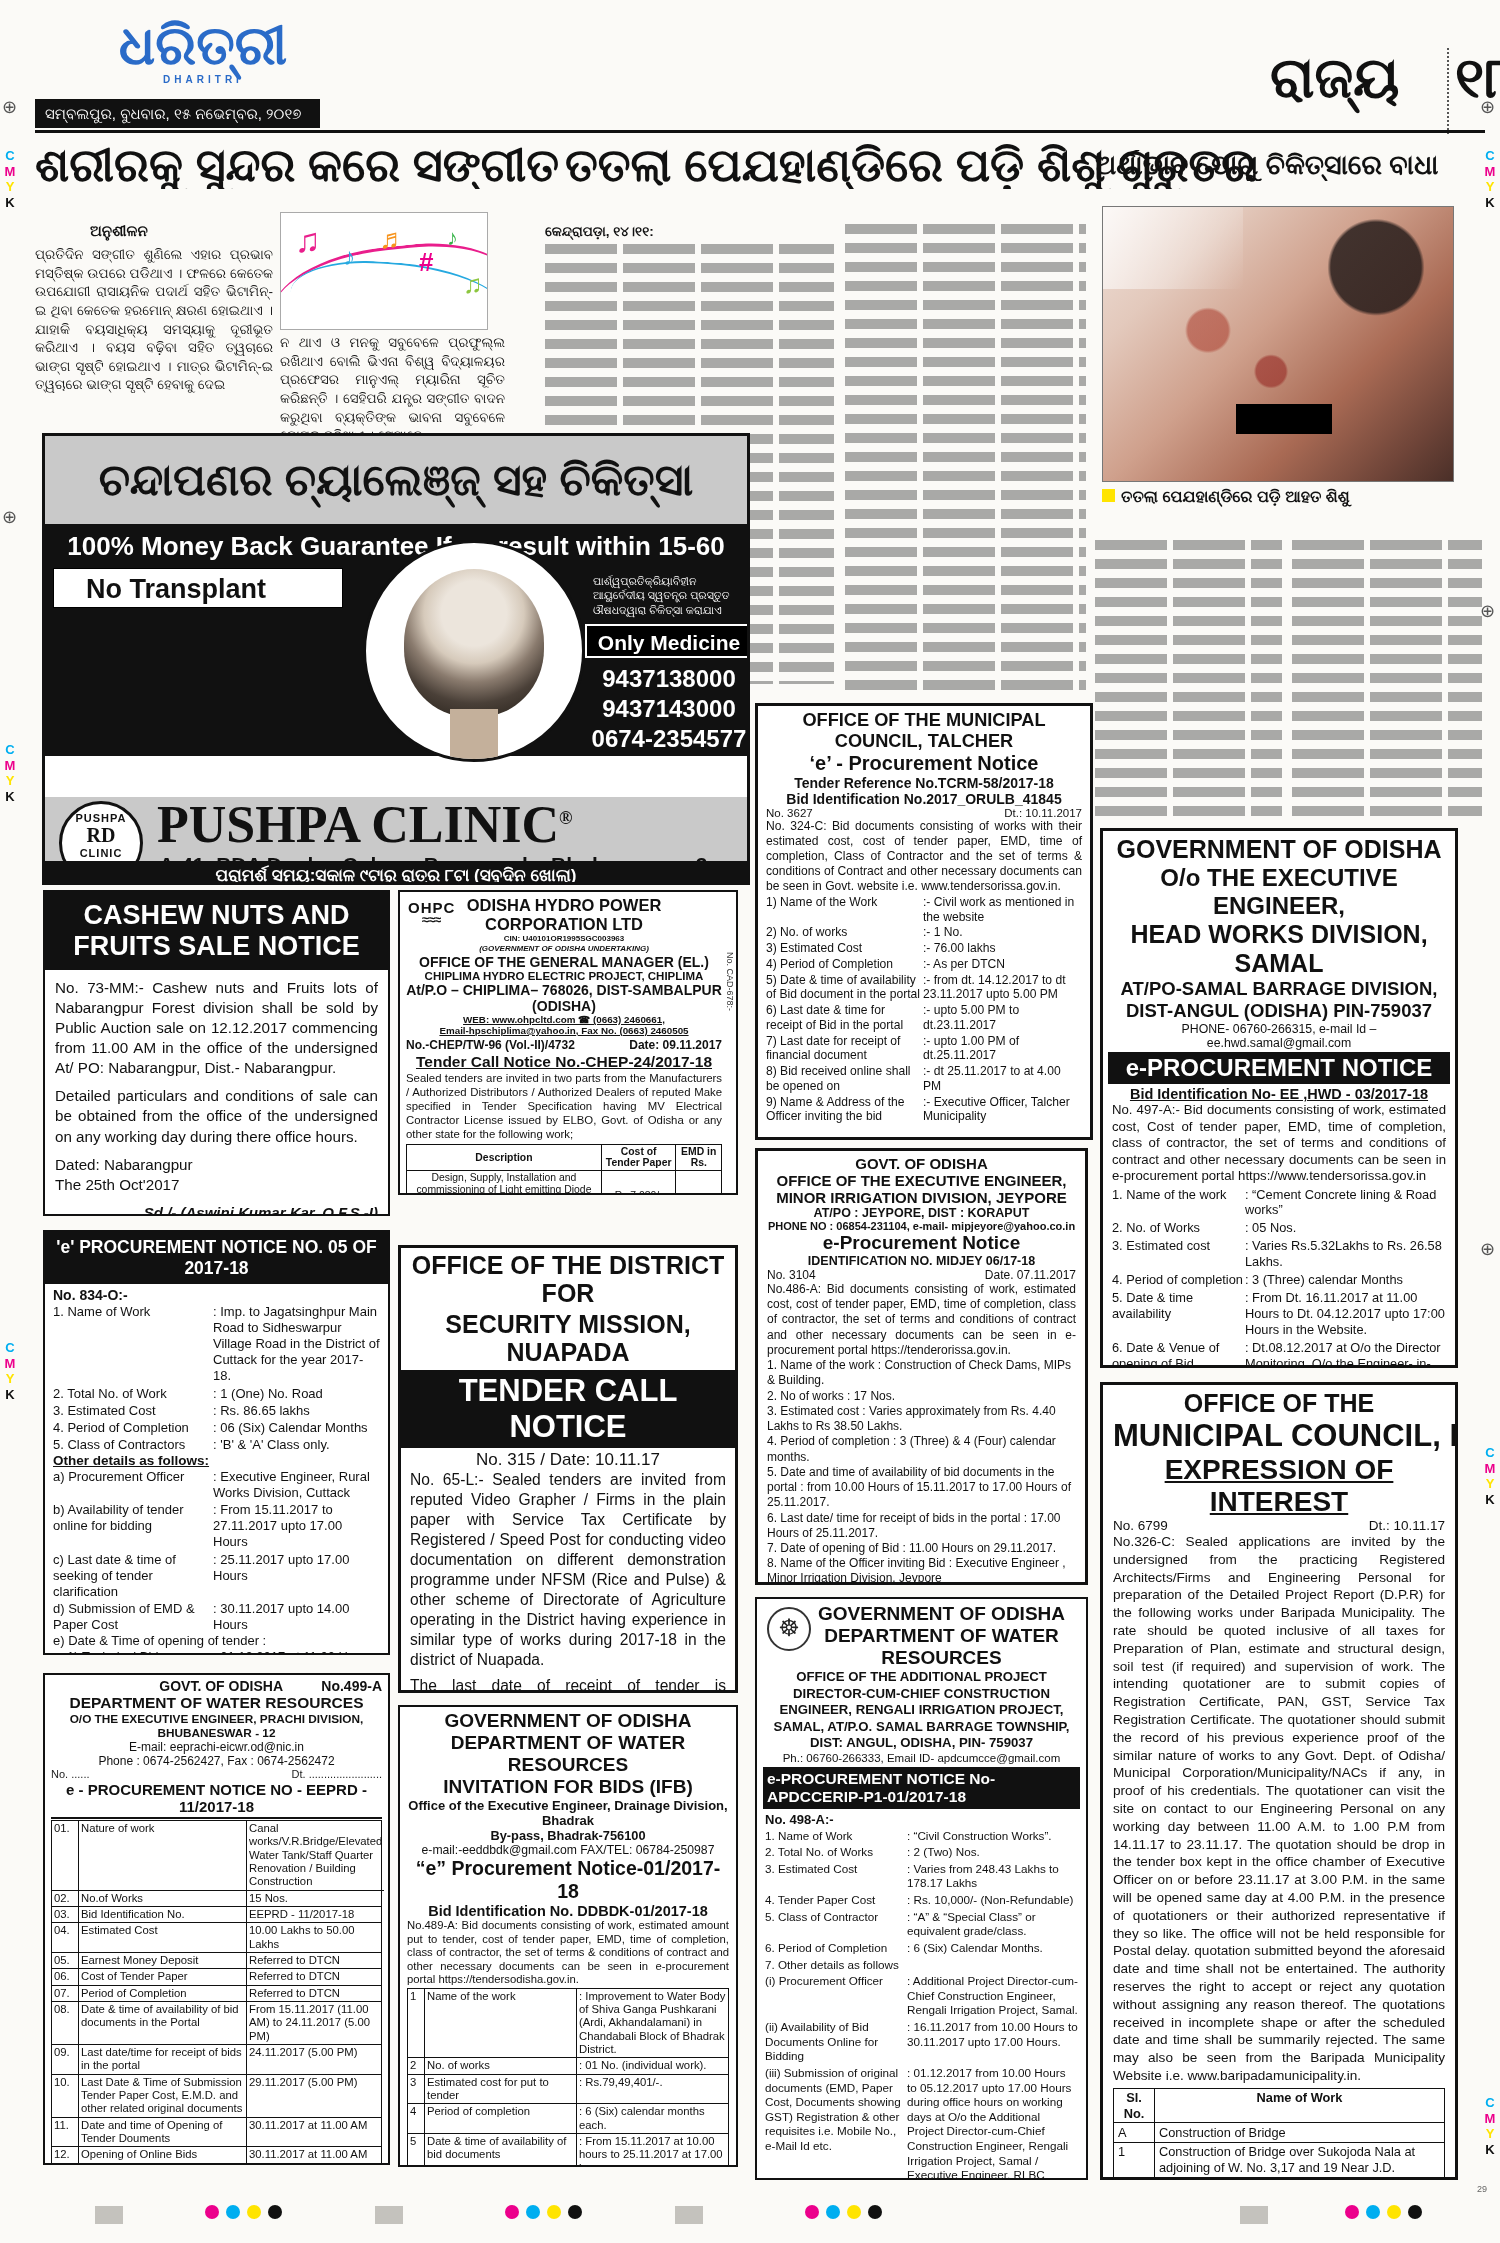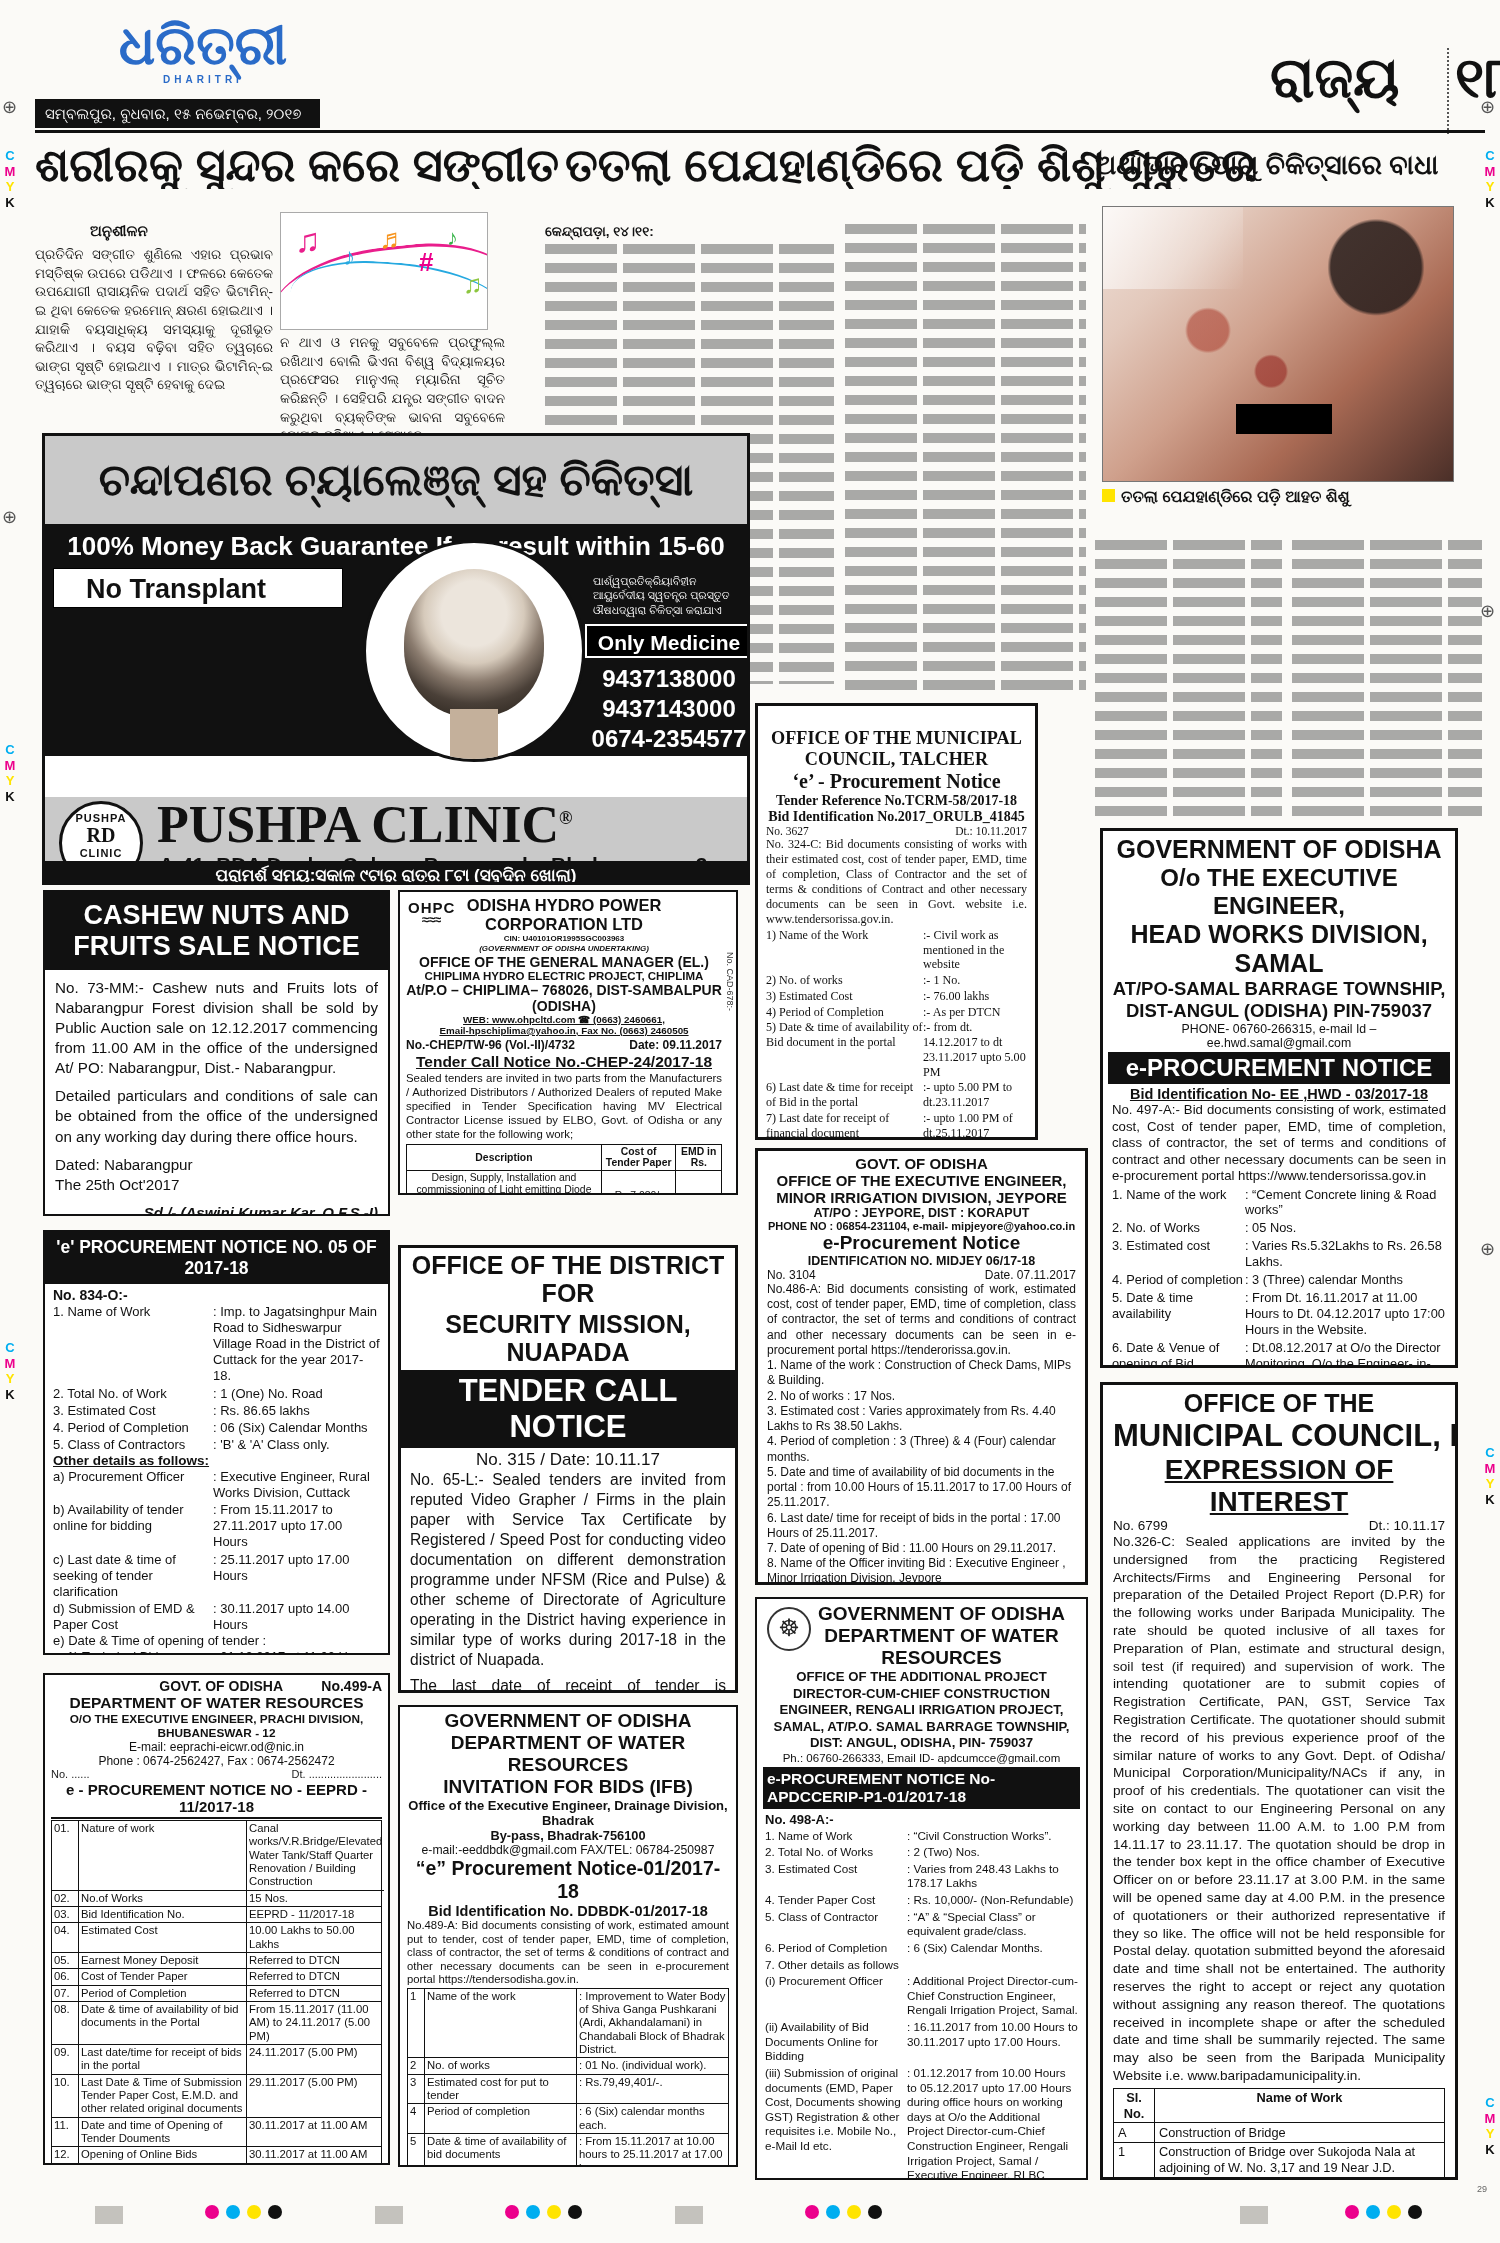--- a/index.html
+++ b/index.html
@@ -103,21 +103,21 @@
   #ohpc .h2{font-size:14px;}
   #ohpc .h3{font-size:11.5px;}
   #ohpc .h4{font-size:14px;}
   #ohpc .web{font-size:9.8px;}
   #ohpc .refrow{display:flex;justify-content:space-between;font-size:12px;font-weight:bold;margin-top:2px;}
   #ohpc .title{font-size:15.5px;margin:1px 0;}
   #ohpc .bd{font-size:11.4px;line-height:1.22;}
   #ohpc table{border-collapse:collapse;width:100%;font-size:10.4px;margin-top:2px;}
   #ohpc td,#ohpc th{border:1px solid #111;padding:1px 2px;line-height:1.15;}
   
-  #talcher{left:755px;top:703px;width:283px;height:437px;padding:22px 8px;border-width:3px;font-family:Liberation Serif, serif;}
+  #talcher{left:755px;top:703px;width:338px;height:437px;padding:4px 8px;border-width:3px;}
   #talcher .o1{font-size:18.2px;}
   #talcher .o2{font-size:20px;}
   #talcher .rf{font-size:14px;}
   #talcher .ndrow{display:flex;justify-content:space-between;font-size:11.5px;}
   #talcher .bd{font-size:12.1px;line-height:1.24;}
   .tpair{display:grid;grid-template-columns:157px 1fr;font-size:12.1px;line-height:1.22;margin-top:1px;}
   #jeypore{left:755px;top:1148px;width:333px;height:437px;padding:4px 9px;border-width:3px;}
   #jeypore .o1{font-size:15px;}
   #jeypore .o2{font-size:15px;}
   #jeypore .o4{font-size:12.5px;}
@@ -442,21 +442,21 @@
           <span>:- Executive Officer, Talcher Municipality</span>
         </div>
       </div>
 
   </div>
 
   <div class="box" id="samal">
     <div class="ctr b g1">GOVERNMENT OF ODISHA</div>
     <div class="ctr b g2">O/o THE EXECUTIVE ENGINEER,</div>
     <div class="ctr b g1">HEAD WORKS DIVISION, SAMAL</div>
-    <div class="ctr b g4">AT/PO-SAMAL BARRAGE TOWNSHIP,</div>
+    <div class="ctr b g4">AT/PO-SAMAL BARRAGE DIVISION,</div>
     <div class="ctr b g4">DIST-ANGUL (ODISHA) PIN-759037</div>
     <div class="ctr g6">PHONE- 06760-266315, e-mail Id – ee.hwd.samal@gmail.com</div>
     <div class="band bnd">e-PROCUREMENT NOTICE</div>
     <div class="ctr b u bid">Bid Identification No- EE ,HWD - 03/2017-18</div>
     <div class="bd just">No. 497-A:- Bid documents consisting of work, estimated cost, Cost of tender paper, EMD, time of completion, class of contractor, the set of terms and conditions of contract and other necessary documents can be seen in e-procurement portal https://www.tendersorissa.gov.in</div>
     <div>
 
     <div class="spair">
           <span>1. Name of the work</span>
           <span>: “Cement Concrete lining &amp; Road works”</span>

